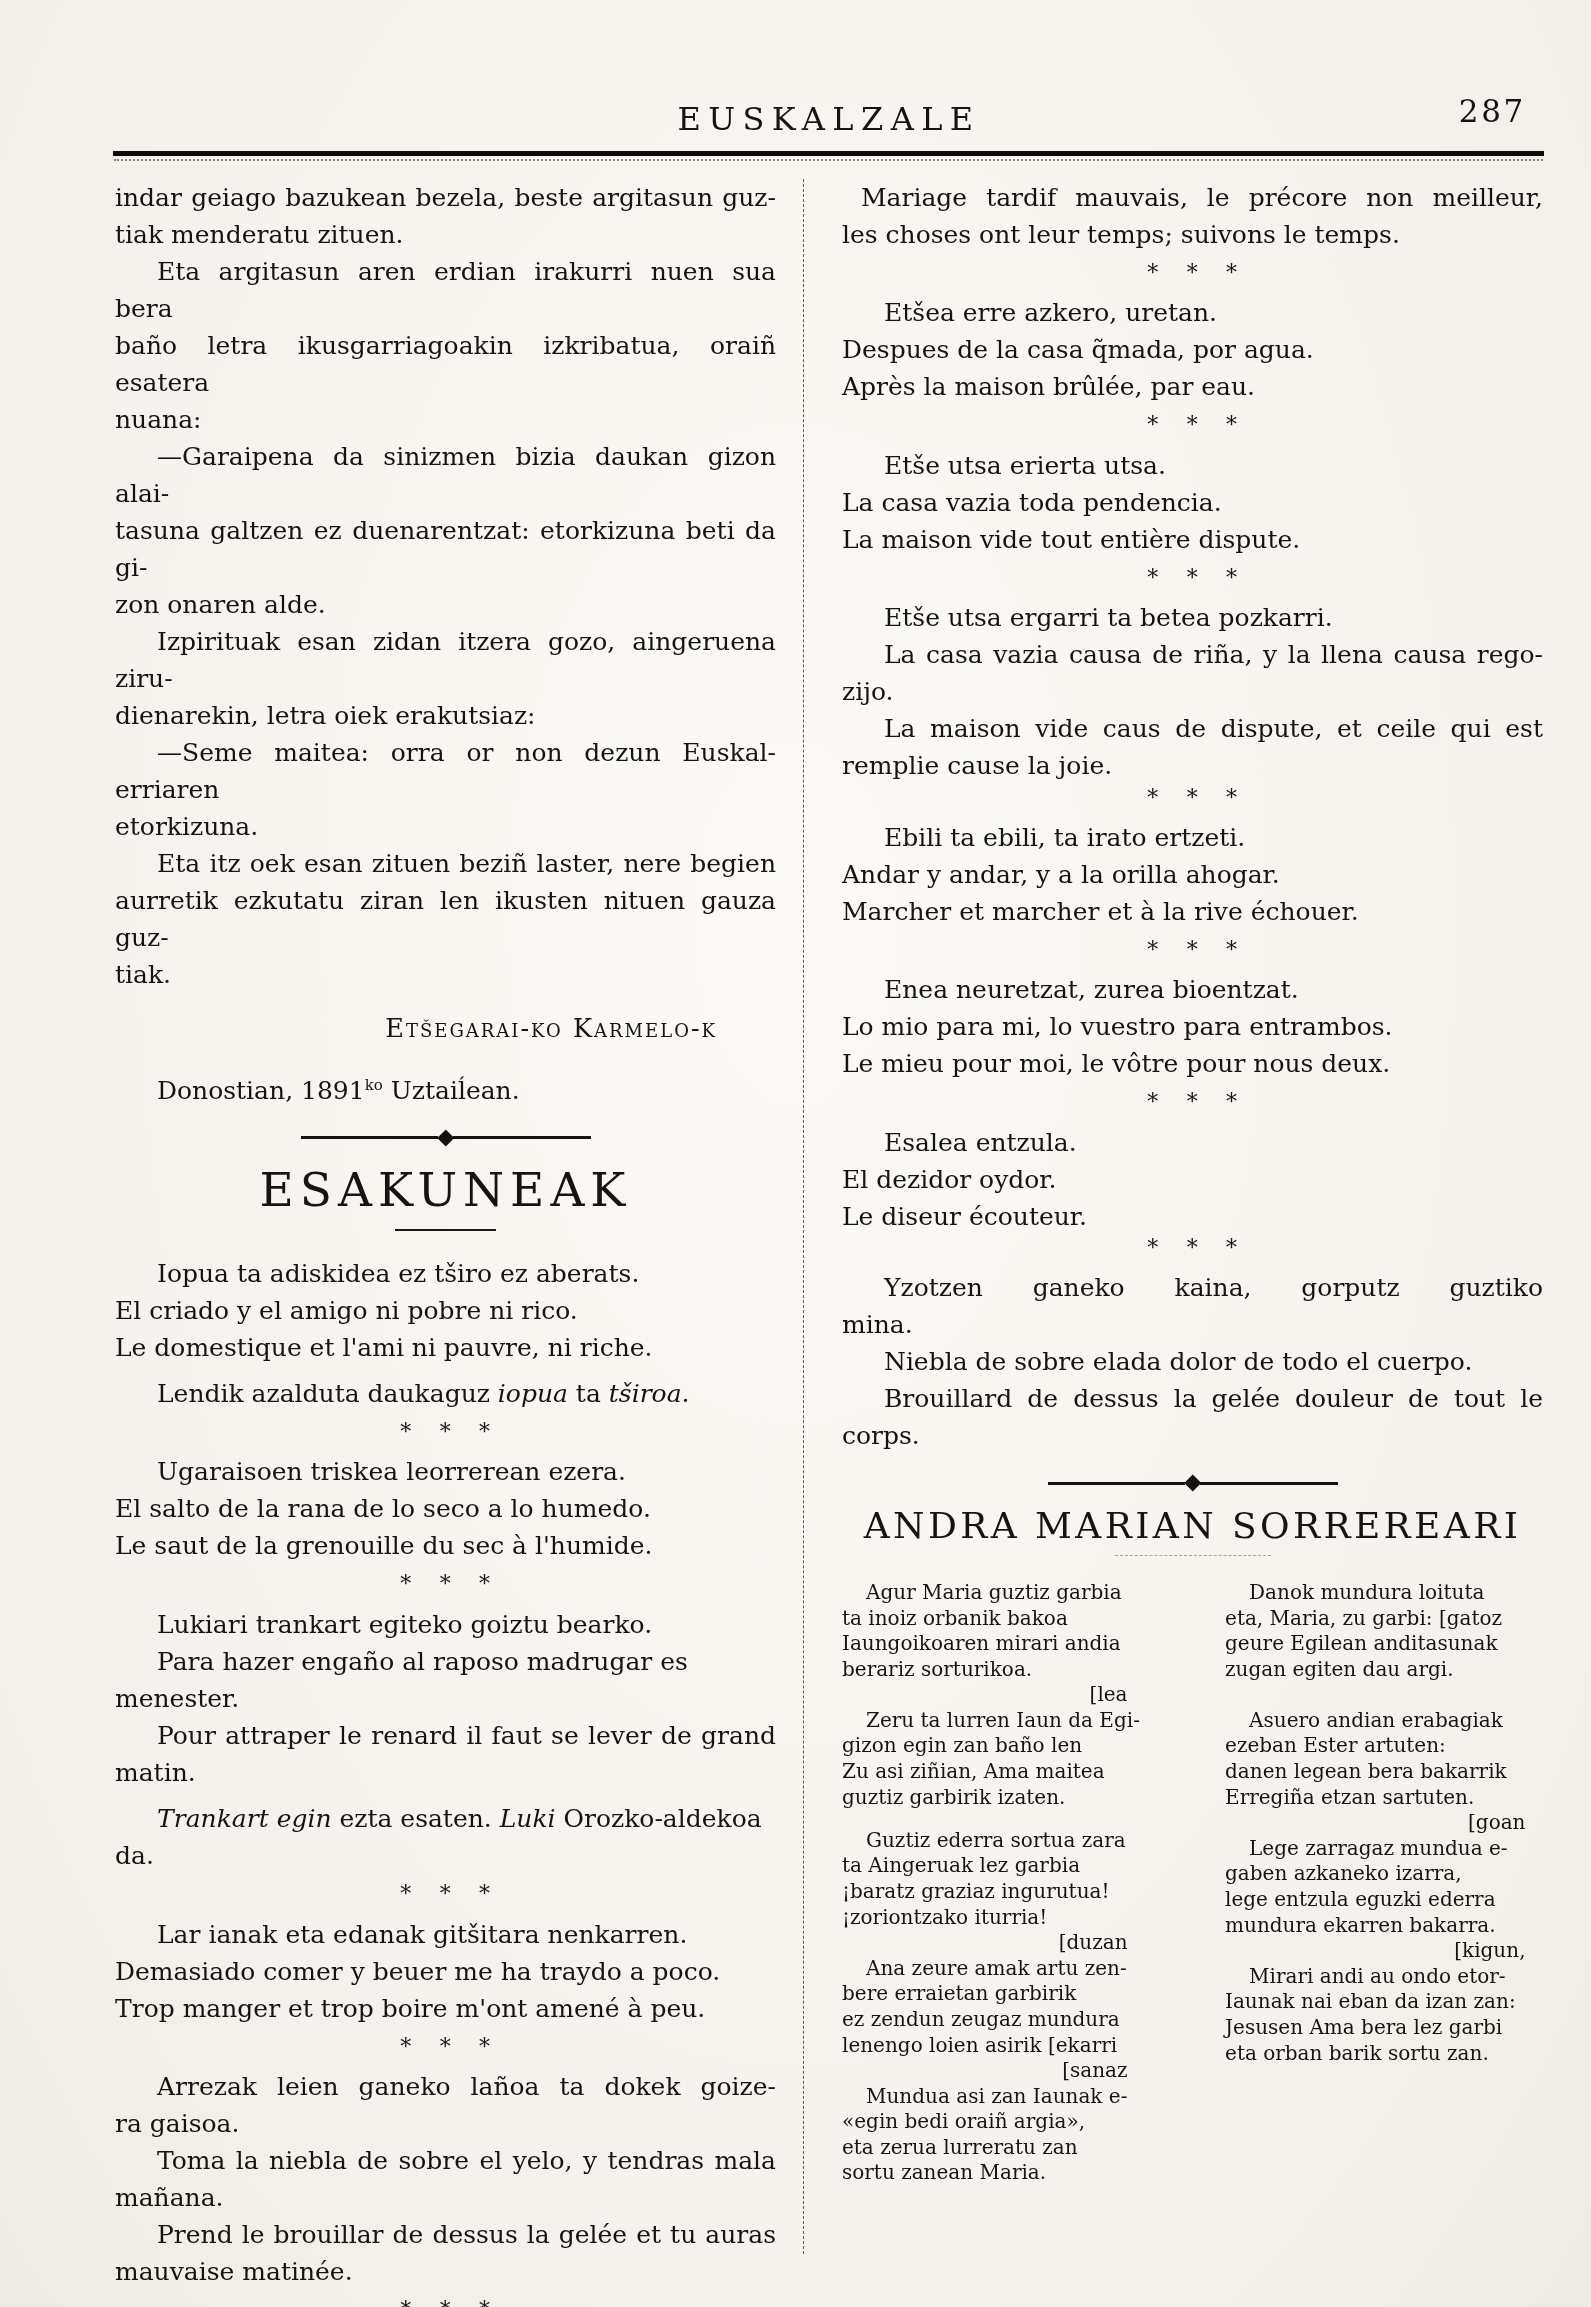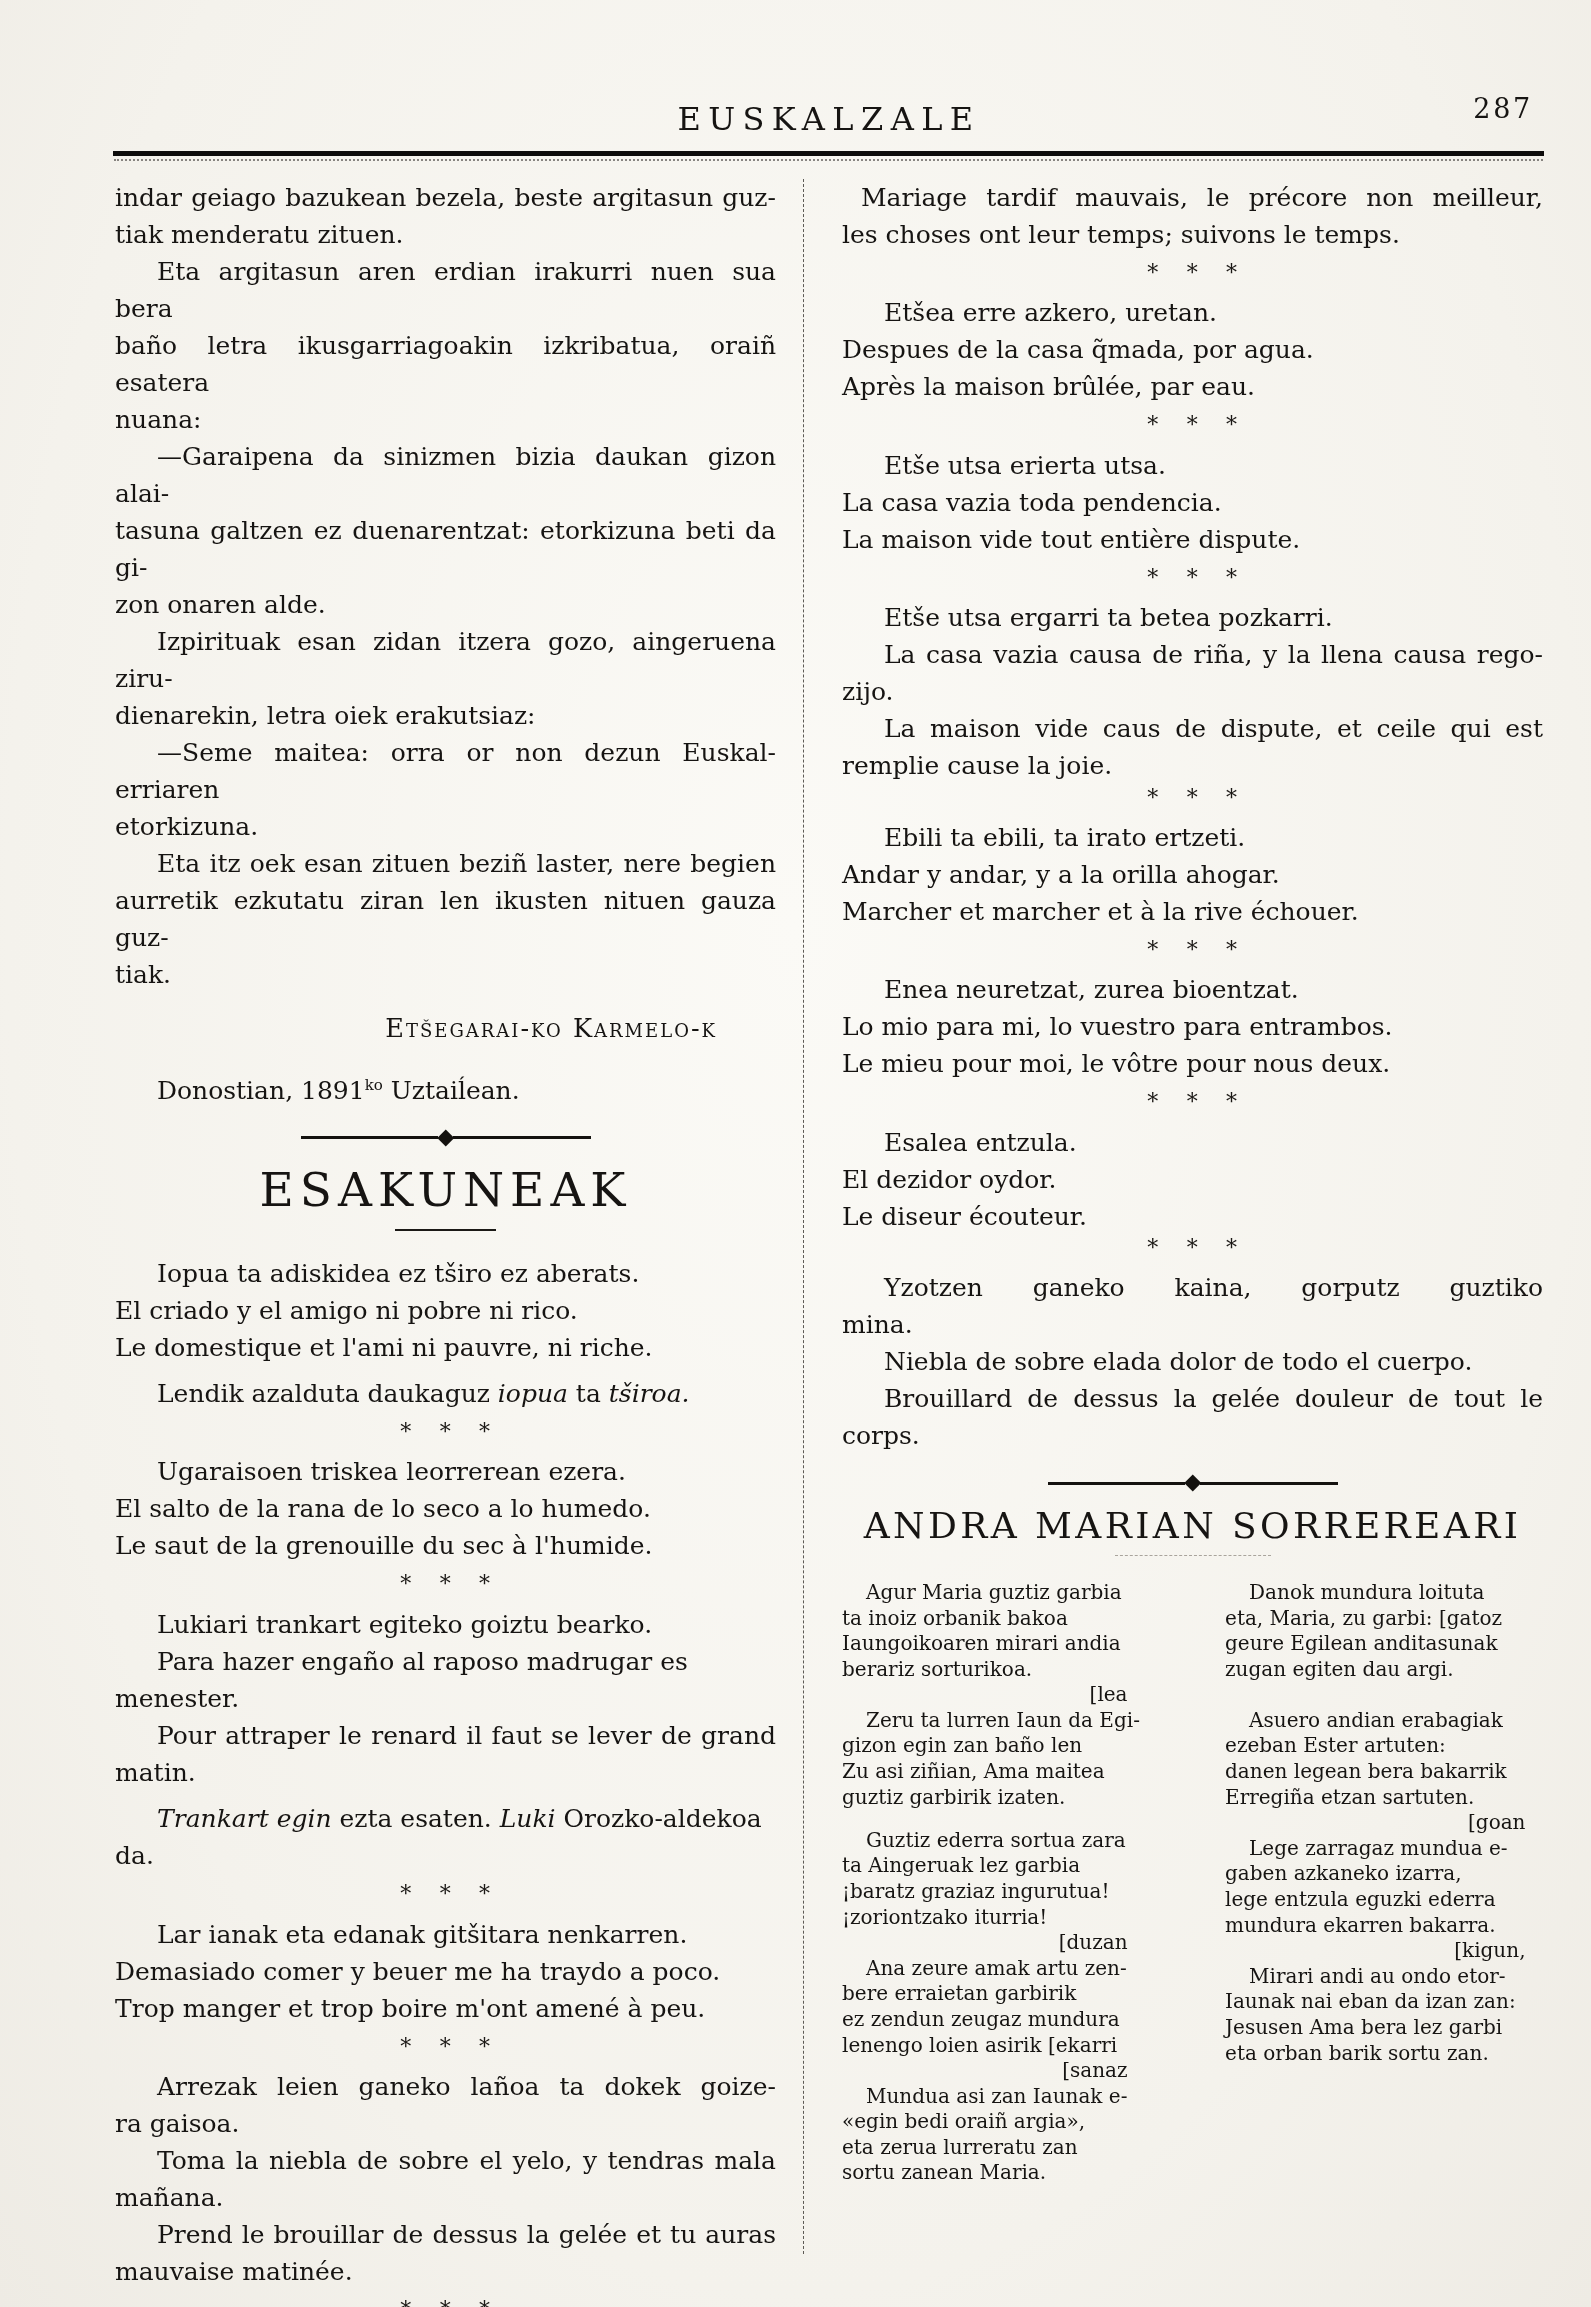--- a/index.html
+++ b/index.html
@@ -11,21 +11,21 @@
     overflow:hidden;
     -webkit-font-smoothing:antialiased;
   }
   .page{position:relative;width:1591px;height:2307px;background:
     radial-gradient(ellipse at 50% 40%, #fbfaf6 0%, #f4f2ec 70%, #eeebe4 100%);}
   
   .header{position:relative;margin:0 48px 0 115px;padding-top:96px;height:50px;}
   .journal-title{
     text-align:center;font-size:32px;letter-spacing:7.4px;line-height:47px;
   }
-  .page-number{position:absolute;right:10px;top:93px;font-size:27px;letter-spacing:2.7px;}
+  .page-number{position:absolute;right:17px;top:93px;font-size:31px;letter-spacing:2.7px;}
   .top-rule{position:relative;margin:5.4px 47px 0 113px;height:4.7px;background:#0d0c0b;}
   .top-rule::after{
     content:"";position:absolute;left:1.3px;right:1.3px;top:7.4px;
     border-top:2px dotted rgba(25,22,20,.5);
   }
   
   .columns{display:flex;align-items:flex-start;margin:23px 0 0 115px;}
   .col-left{width:661px;}
   .col-right{
     width:701px;margin-left:27px;border-left:1.3px dashed #5d5a55;

